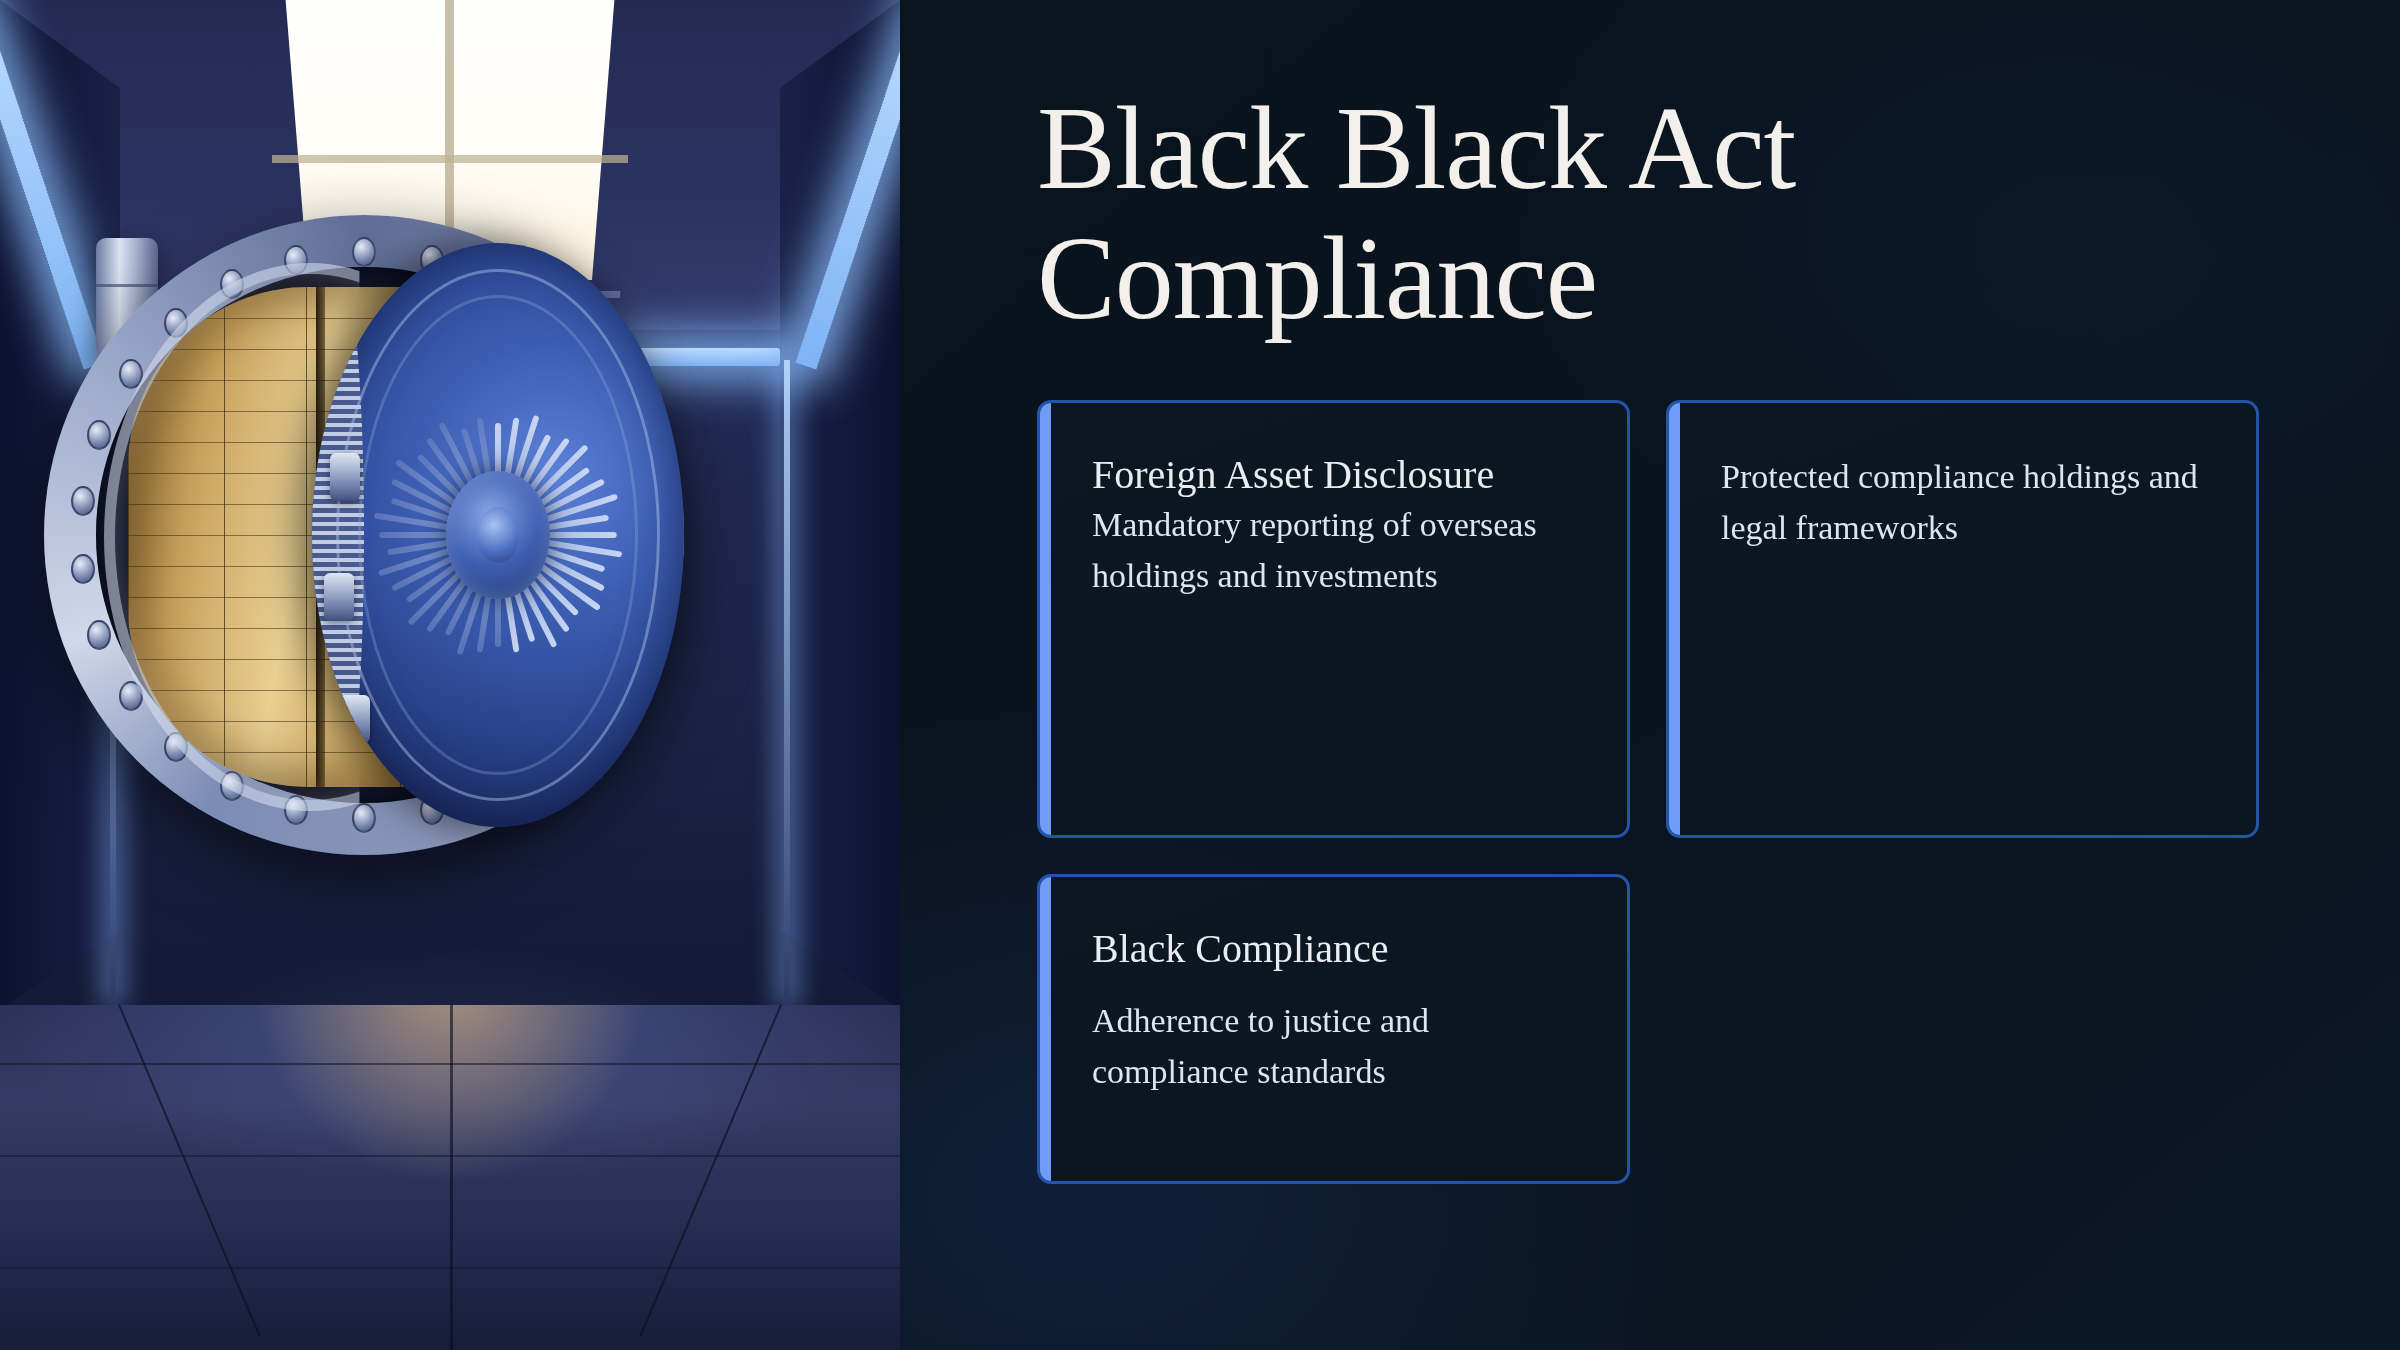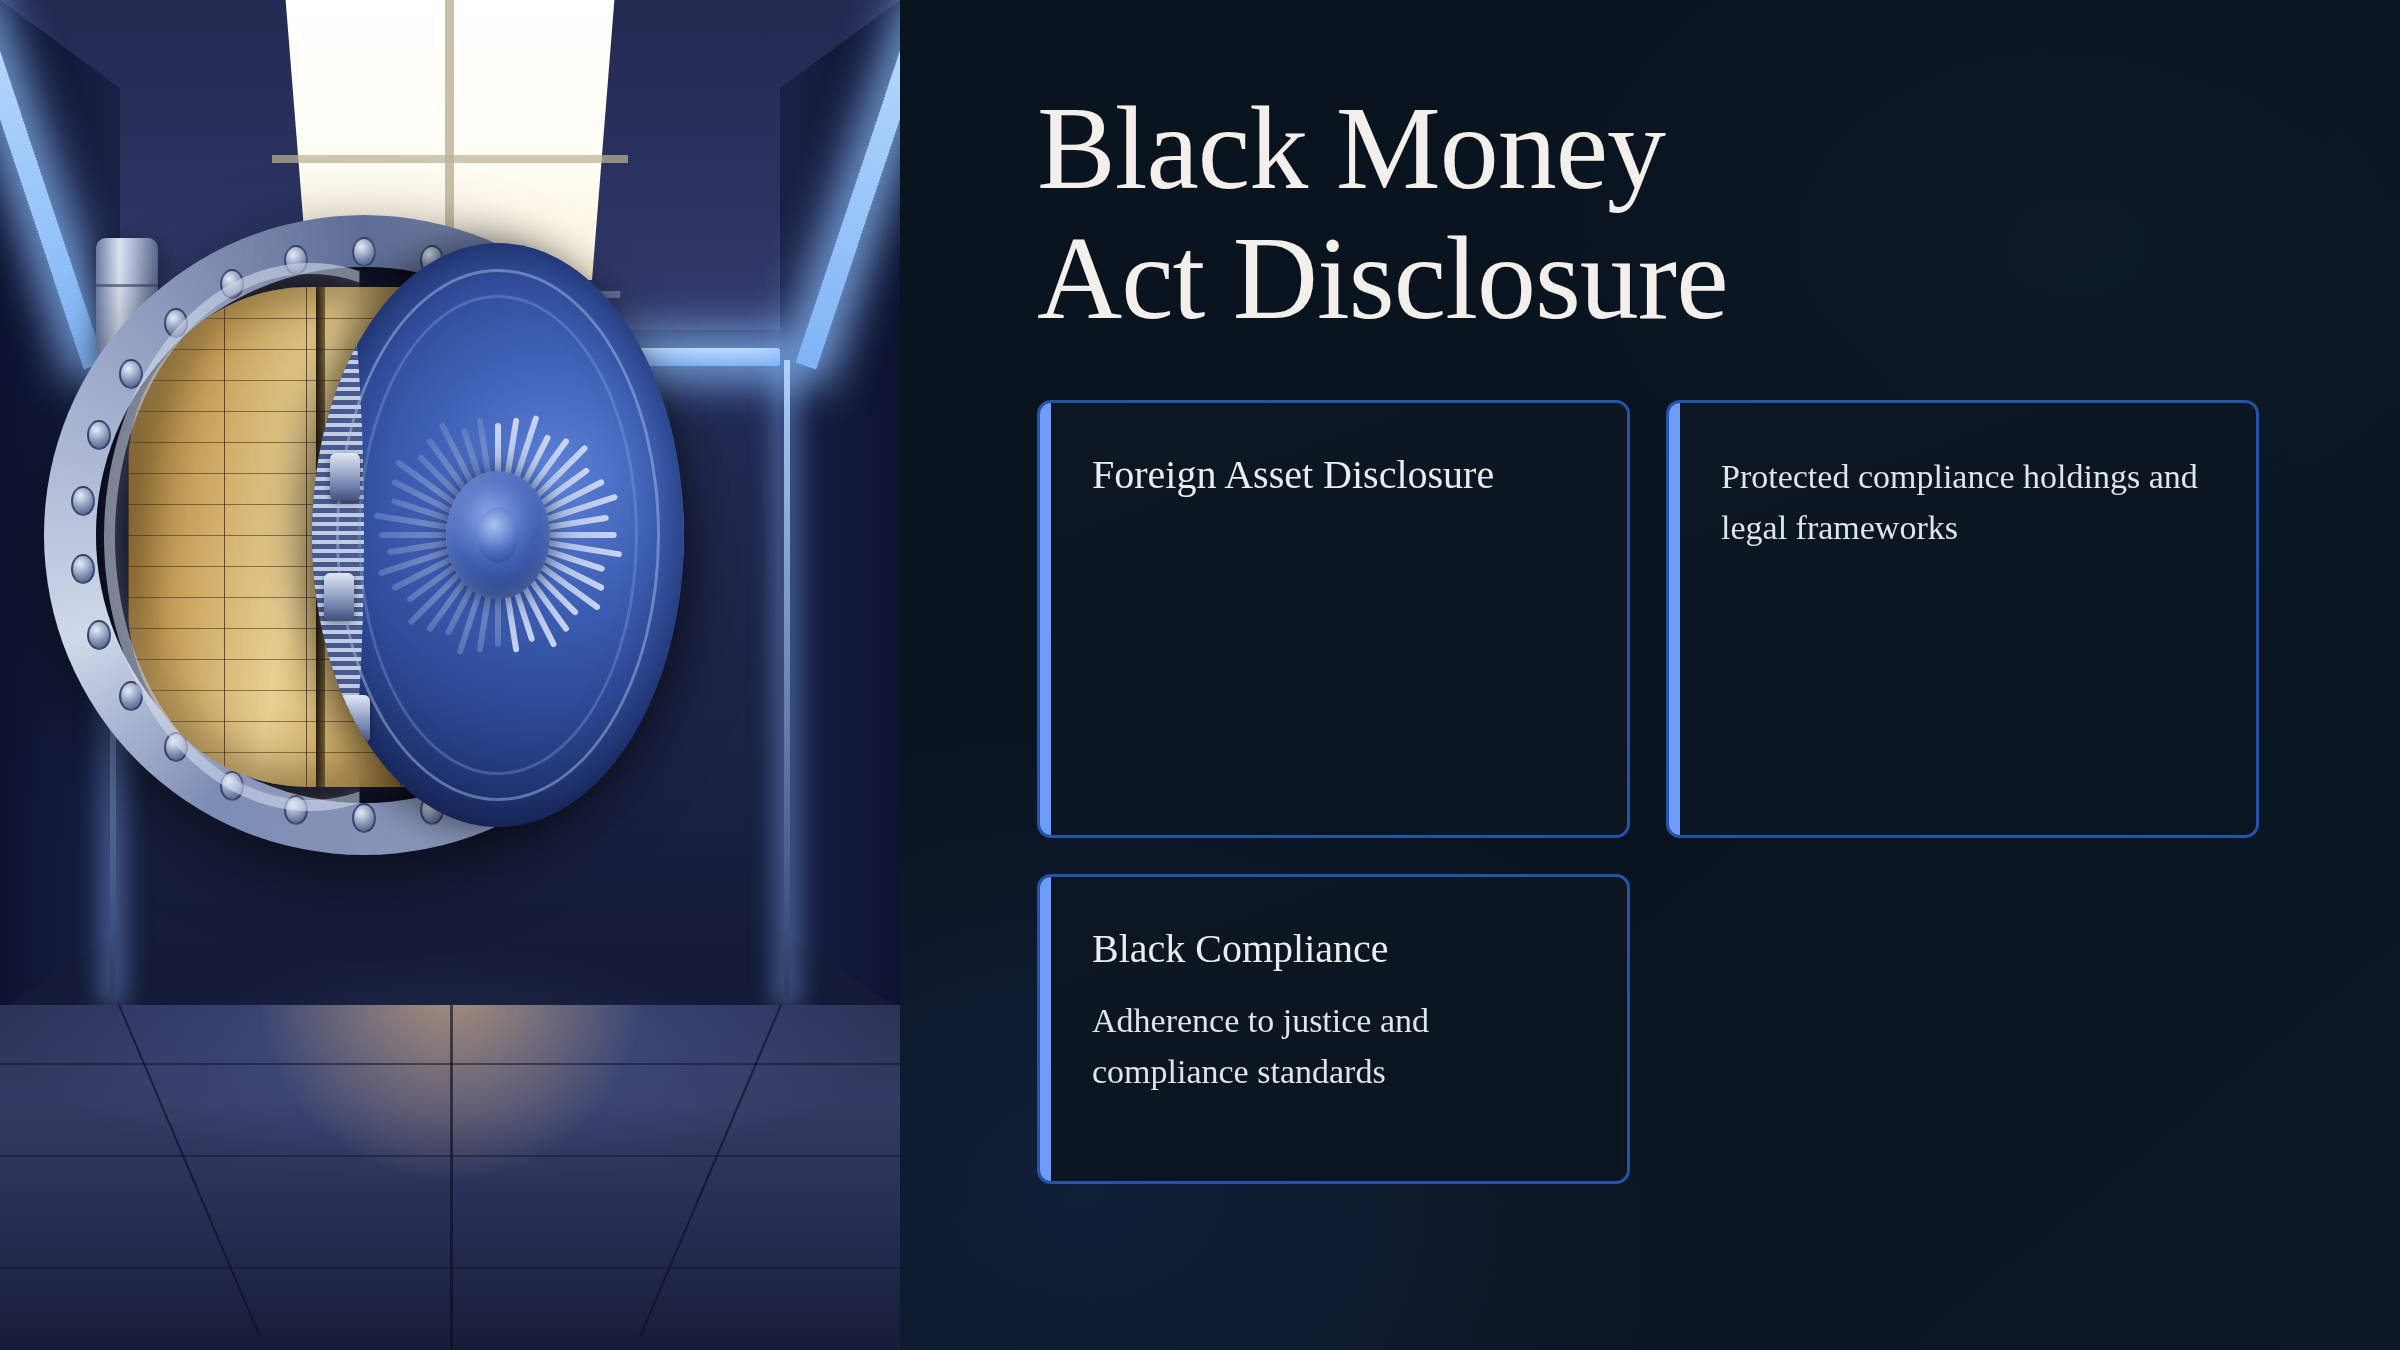--- a/index.html
+++ b/index.html
@@ -406,27 +406,28 @@
           <div class="latch" style="left:12px;top:330px"></div>
           <div class="latch" style="left:28px;top:452px"></div>
         </div>
       </div>
 
     </div>
   </div>
 
   <div class="panel">
 
-    <h1 class="headline">Black Money Act Disclosure</h1>
+    <h1 class="headline">Black Black Act Compliance</h1>
 
     <div class="card-grid">
 
       <div class="card">
         <span class="card-accent"></span>
         <div class="card-title">Foreign Asset Disclosure</div>
+        <div class="card-body">Mandatory reporting of overseas holdings and investments</div>
       </div>
 
       <div class="card">
         <span class="card-accent"></span>
         <div class="card-body">Protected compliance holdings and legal frameworks</div>
       </div>
 
       <div class="card short">
         <span class="card-accent"></span>
         <div class="card-title">Black Compliance</div>

